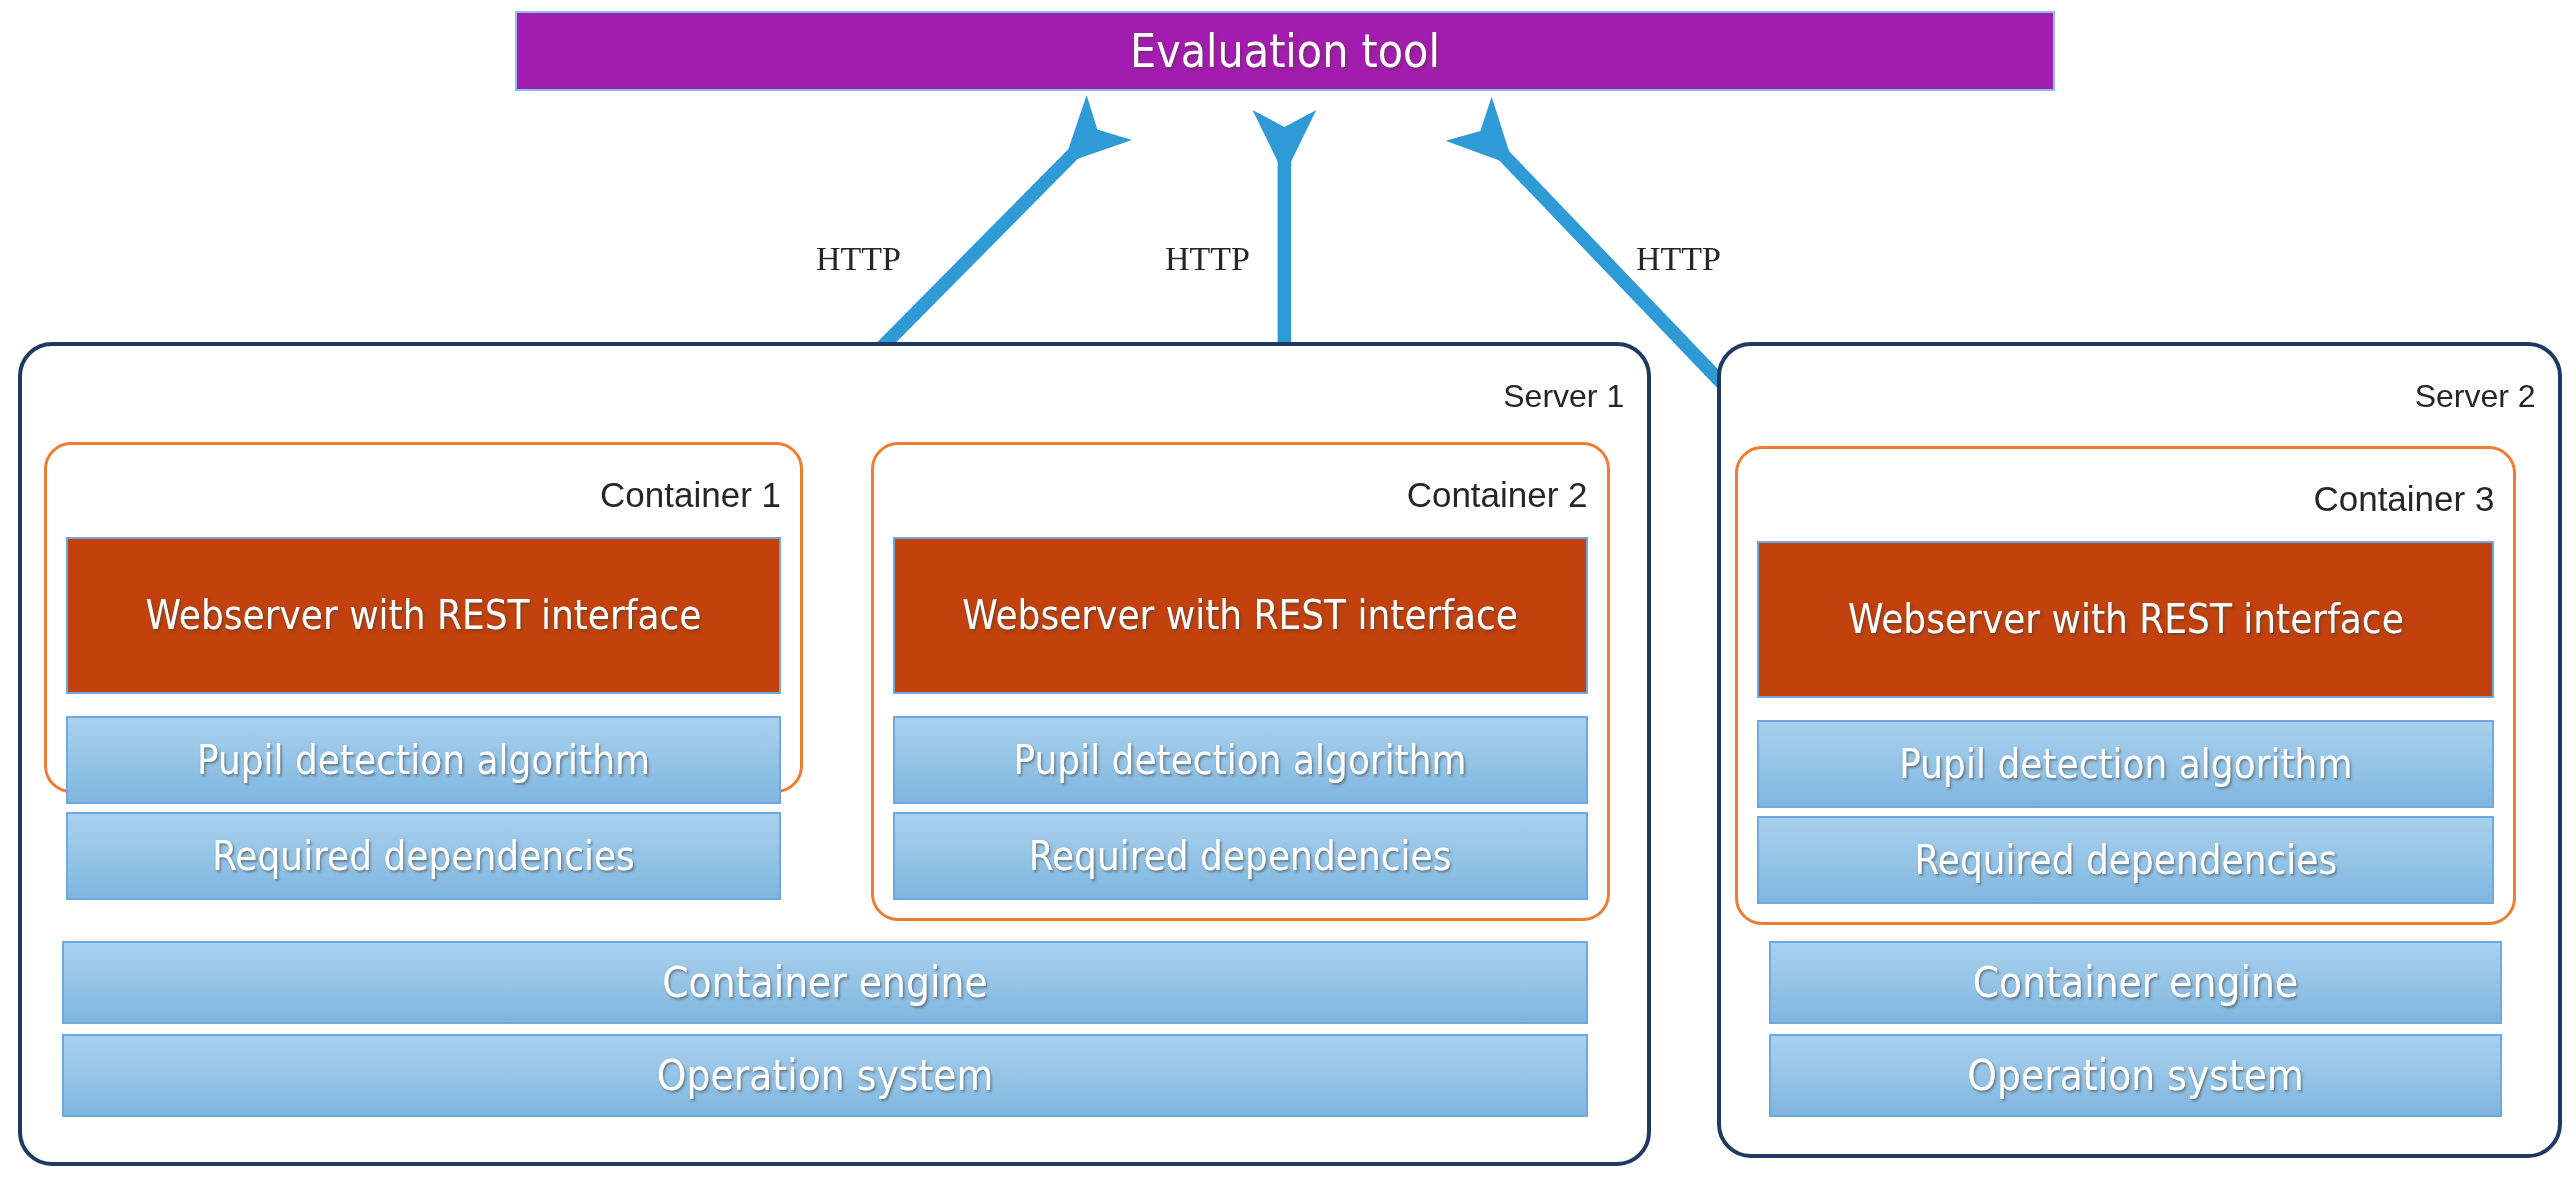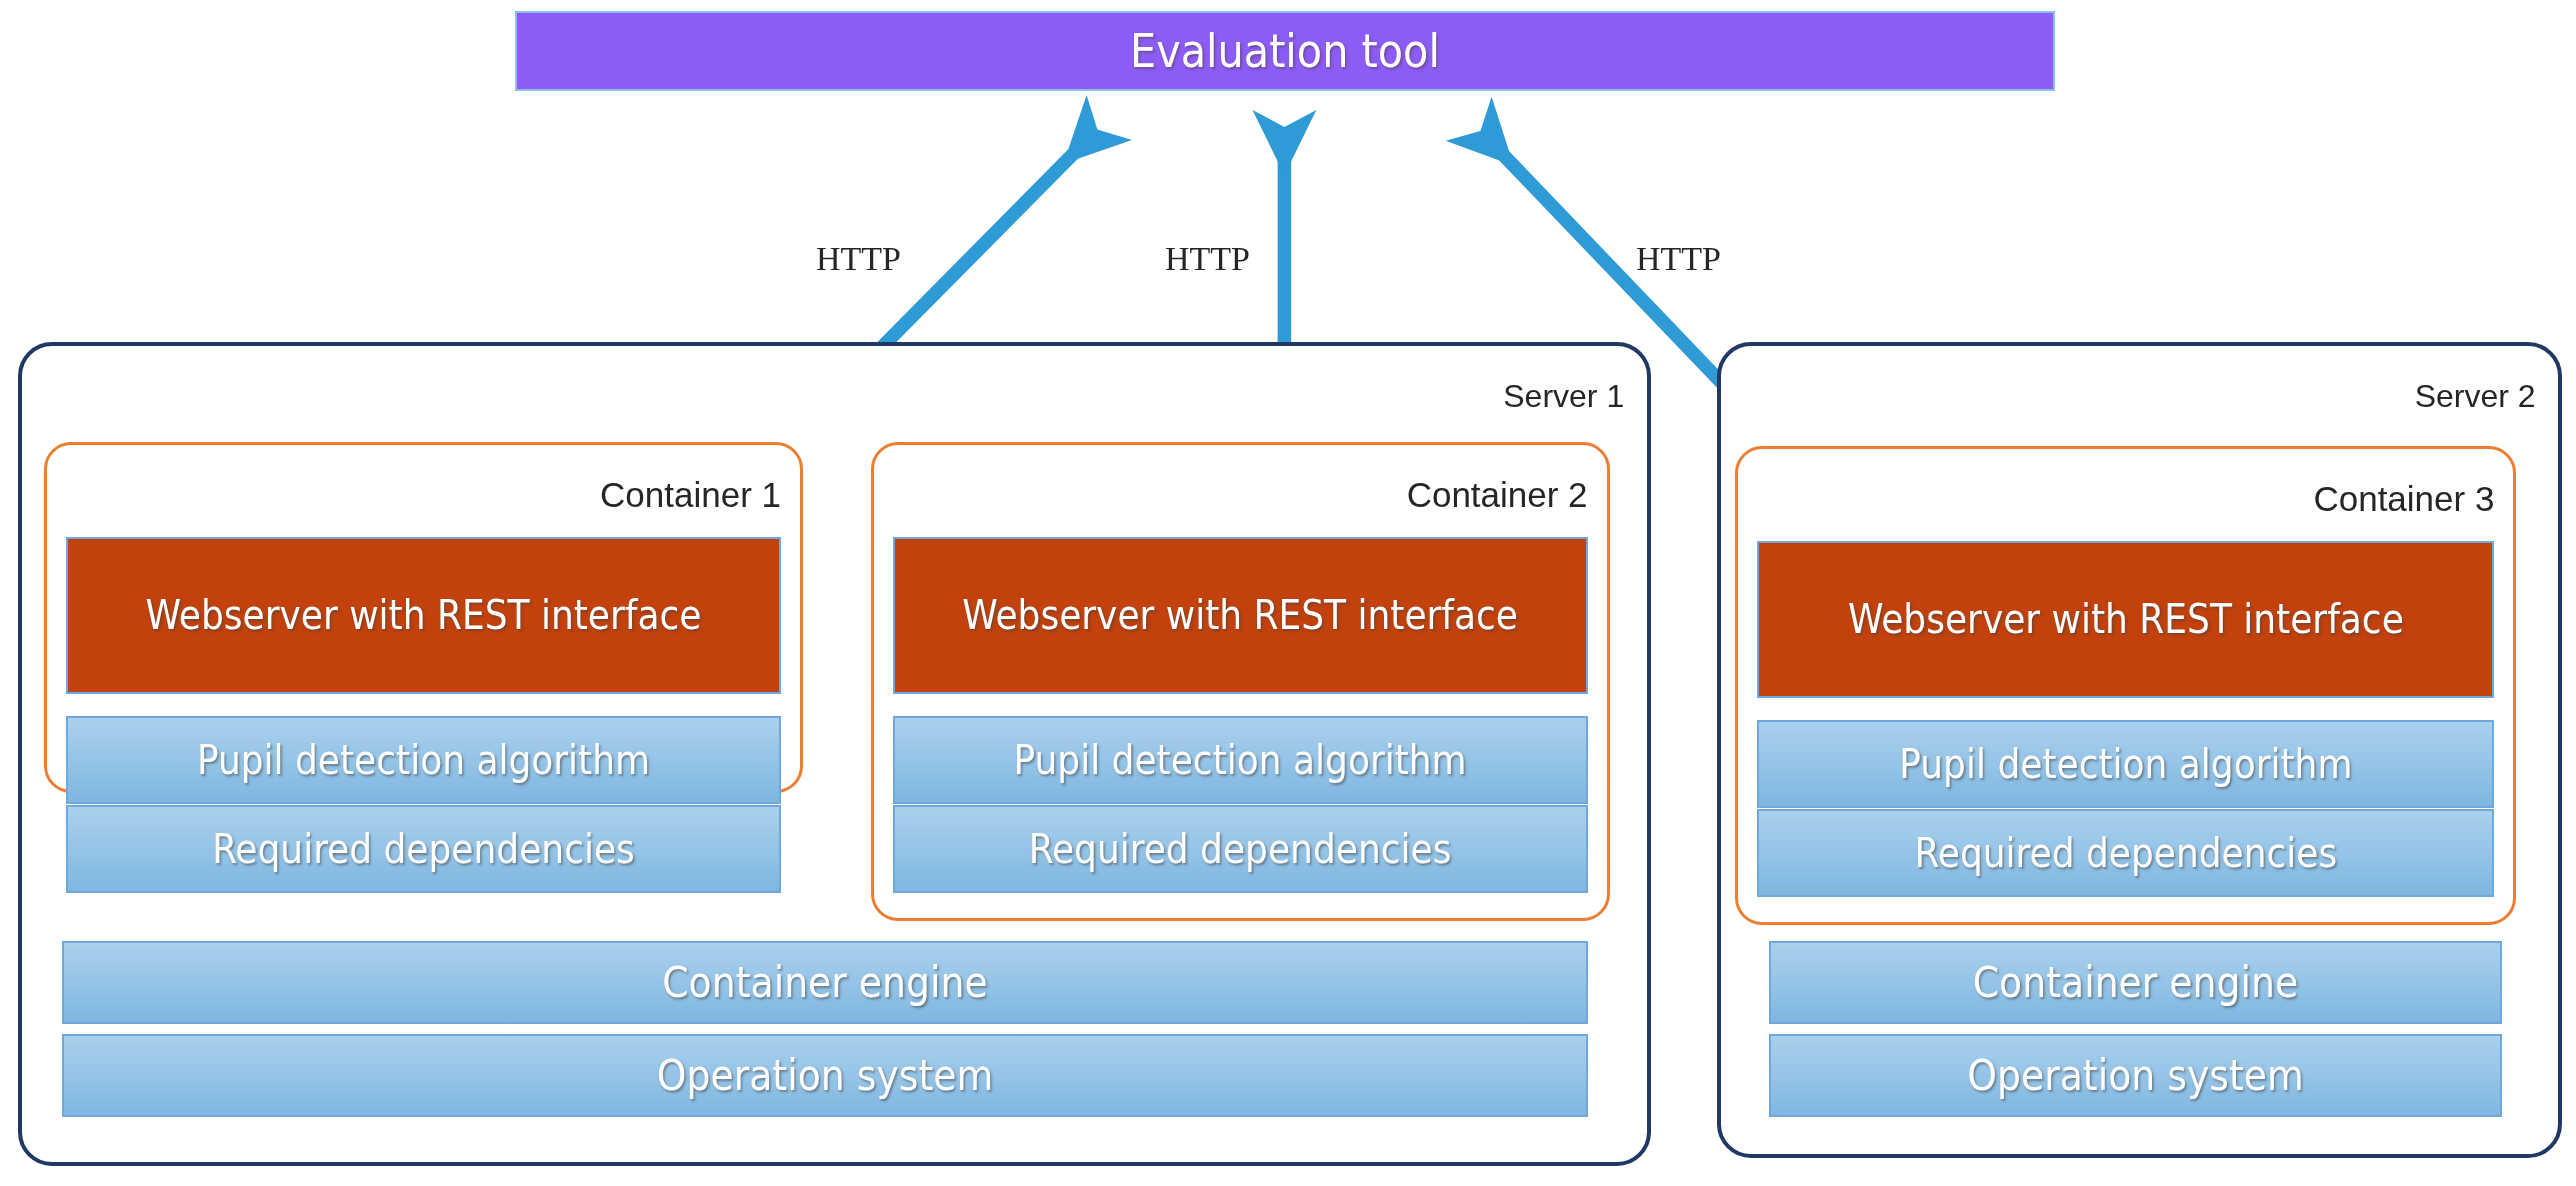--- a/index.html
+++ b/index.html
@@ -22,21 +22,21 @@
     height: 1186px;
   }
 
   
   .eval-tool {
     position: absolute;
     left: 515px;
     top: 11.2px;
     width: 1540px;
     height: 80px;
-    background: #8b5cf6;
+    background: #a21caf;
     border: 2.4px solid #8DC0E8;
     box-sizing: border-box;
     display: flex;
     align-items: center;
     justify-content: center;
   }
   .eval-tool .lbl {
     font-family: "DejaVu Sans Condensed", "Liberation Sans Narrow", "Liberation Sans", sans-serif;
     font-size: 46px;
     color: #ffffff;
@@ -139,21 +139,21 @@
   .row-webserver {
     height: 157px;
     background: #c2410c;
     border: 2.4px solid #6FA8DC;
     margin-bottom: 22px;
   }
   .row-blue {
     height: 88px;
     background: linear-gradient(to bottom, #A9D0EE 0%, #93C3E6 55%, #7FB6E0 100%);
     border: 2.4px solid #6FA8DC;
-    margin-bottom: 1px;
+    margin-bottom: 8px;
   }
 
   
   .wide-bar {
     position: absolute;
     height: 83px;
     background: linear-gradient(to bottom, #A9D0EE 0%, #93C3E6 55%, #7FB6E0 100%);
     border: 2.4px solid #6FA8DC;
     box-sizing: border-box;
     display: flex;

